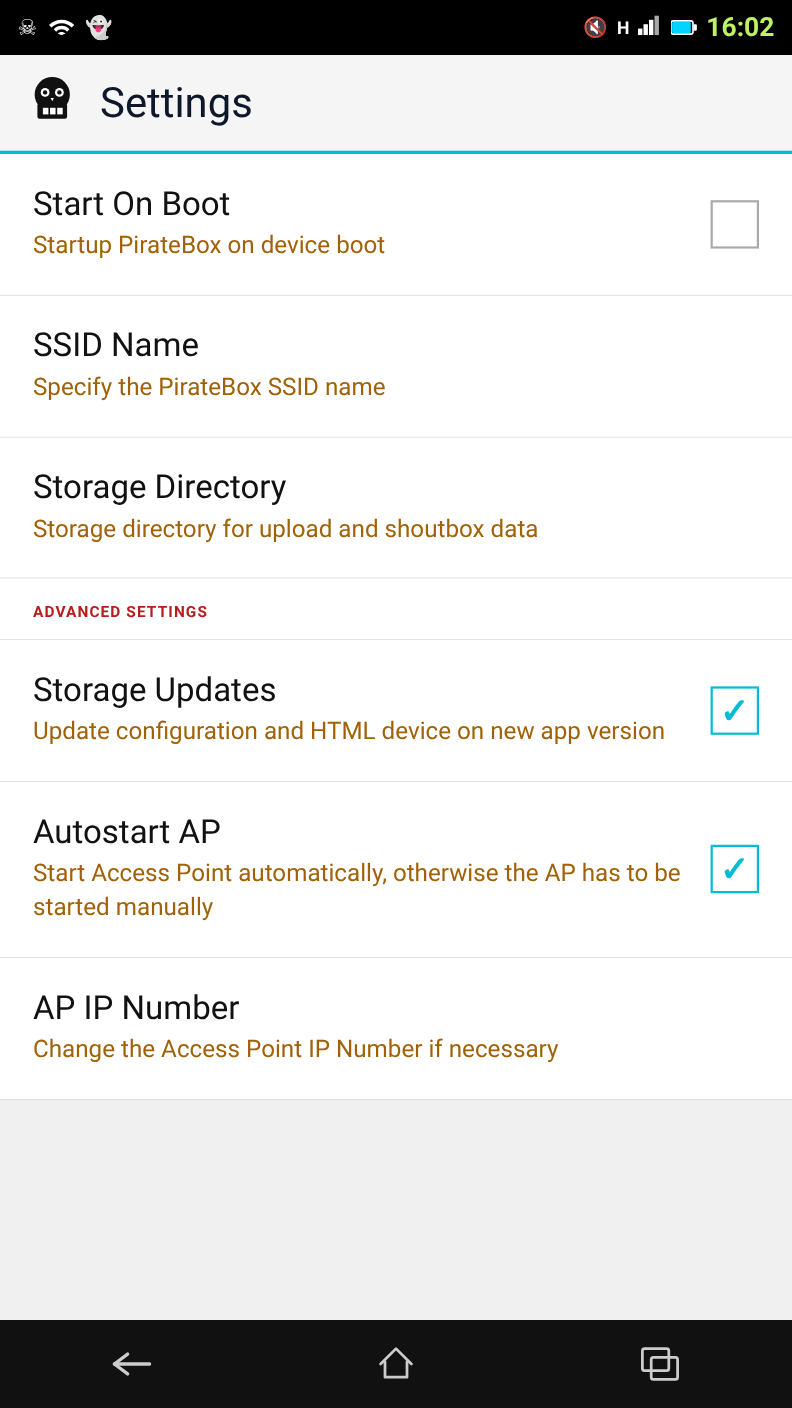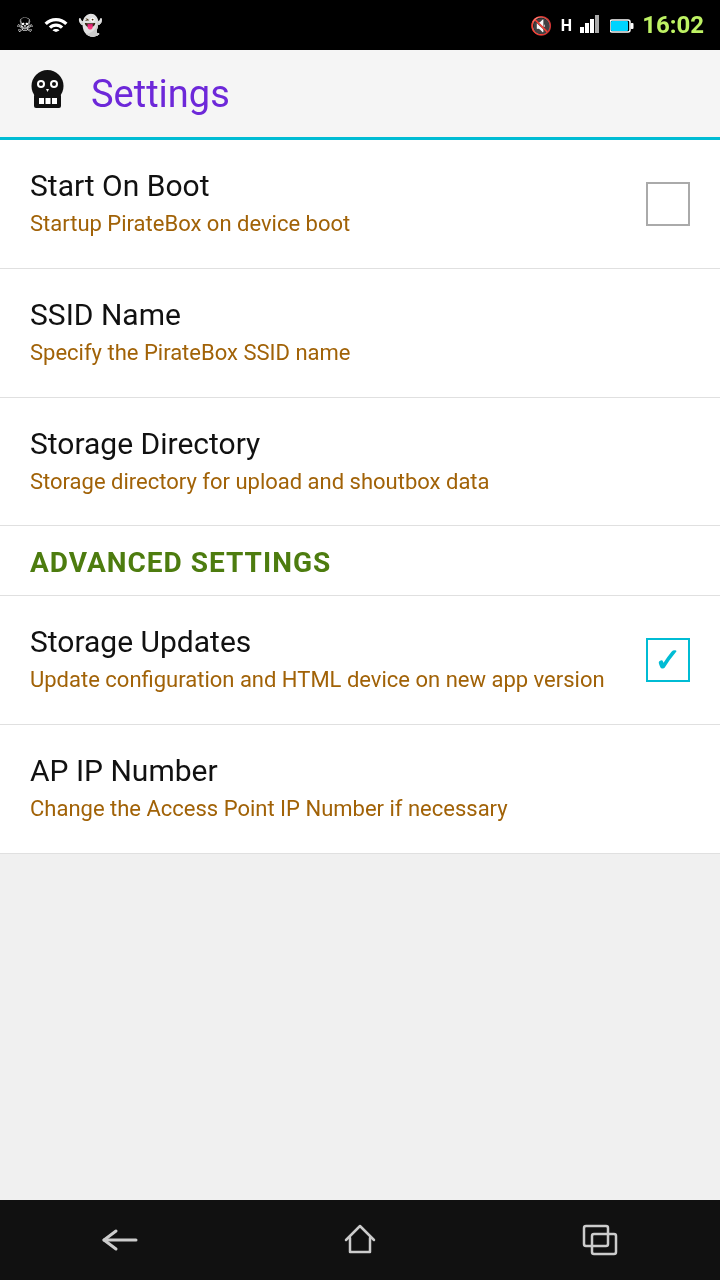--- a/index.html
+++ b/index.html
@@ -56,21 +56,21 @@
       gap: 16px;
       border-bottom: 3px solid #00bcd4;
     }
     .app-logo {
       width: 55px;
       height: 55px;
     }
     .app-title {
       font-size: 38px;
       font-weight: 400;
-      color: #6d28d9;
+      color: #0f172a;
     }
 
     
     .settings-list {
       background: #fff;
       width: 720px;
     }
 
     .setting-item {
       padding: 28px 30px;
@@ -121,23 +121,23 @@
       font-weight: bold;
     }
 
     
     .section-header {
       padding: 20px 30px 16px;
       background: #fff;
       border-bottom: 1px solid #e0e0e0;
     }
     .section-header-text {
-      font-size: 28px;
-      font-weight: bold;
-      color: #4d7c0f;
+      font-size: 14px;
+      font-weight: bold;
+      color: #b91c1c;
       letter-spacing: 1px;
     }
 
     
     .nav-bar {
       position: fixed;
       bottom: 0;
       left: 0;
       width: 720px;
       height: 80px;
@@ -241,20 +241,27 @@
   </div>
 
   <div class="setting-item">
     <div class="setting-text">
       <div class="setting-title">Storage Updates</div>
       <div class="setting-desc">Update configuration and HTML device on new app version</div>
     </div>
     <div class="checkbox checked"></div>
   </div>
 
+  <div class="setting-item" style="min-height:120px;">
+    <div class="setting-text">
+      <div class="setting-title">Autostart AP</div>
+      <div class="setting-desc">Start Access Point automatically, otherwise the AP has to be started manually</div>
+    </div>
+    <div class="checkbox checked"></div>
+  </div>
 
 
   <div class="setting-item">
     <div class="setting-text">
       <div class="setting-title">AP IP Number</div>
       <div class="setting-desc">Change the Access Point IP Number if necessary</div>
     </div>
   </div>
 
 </div>

